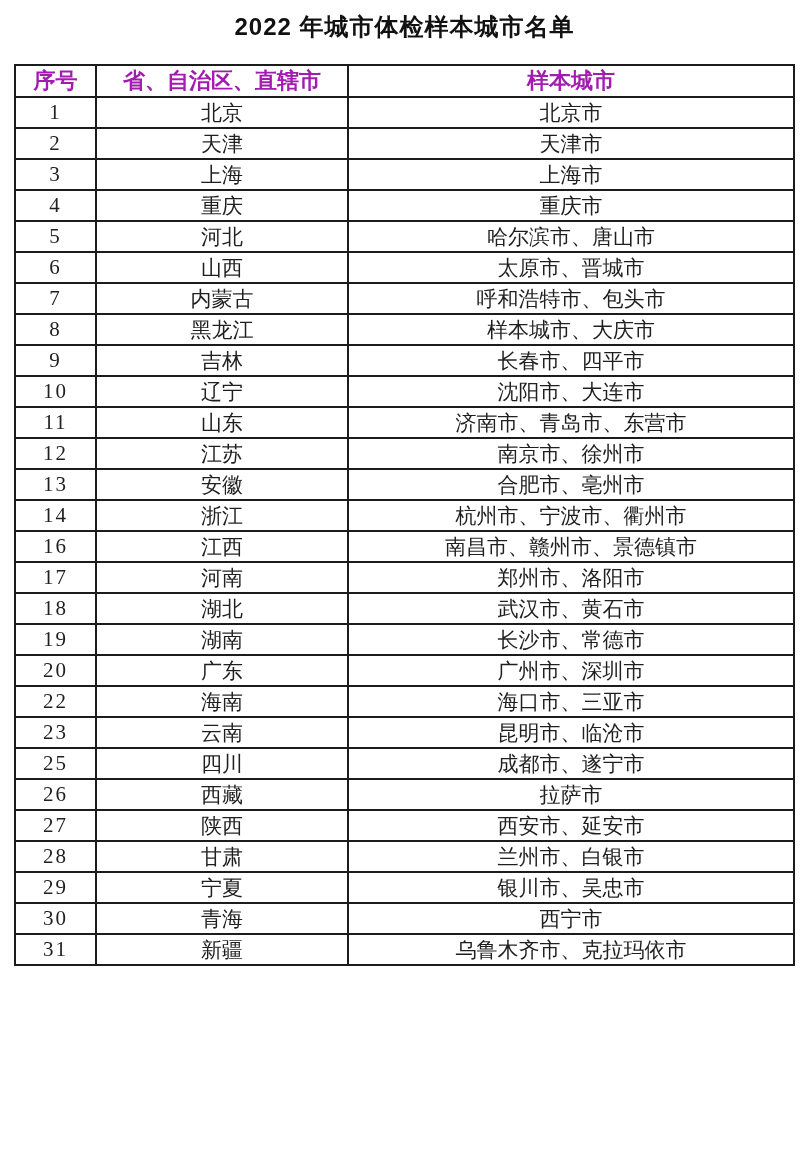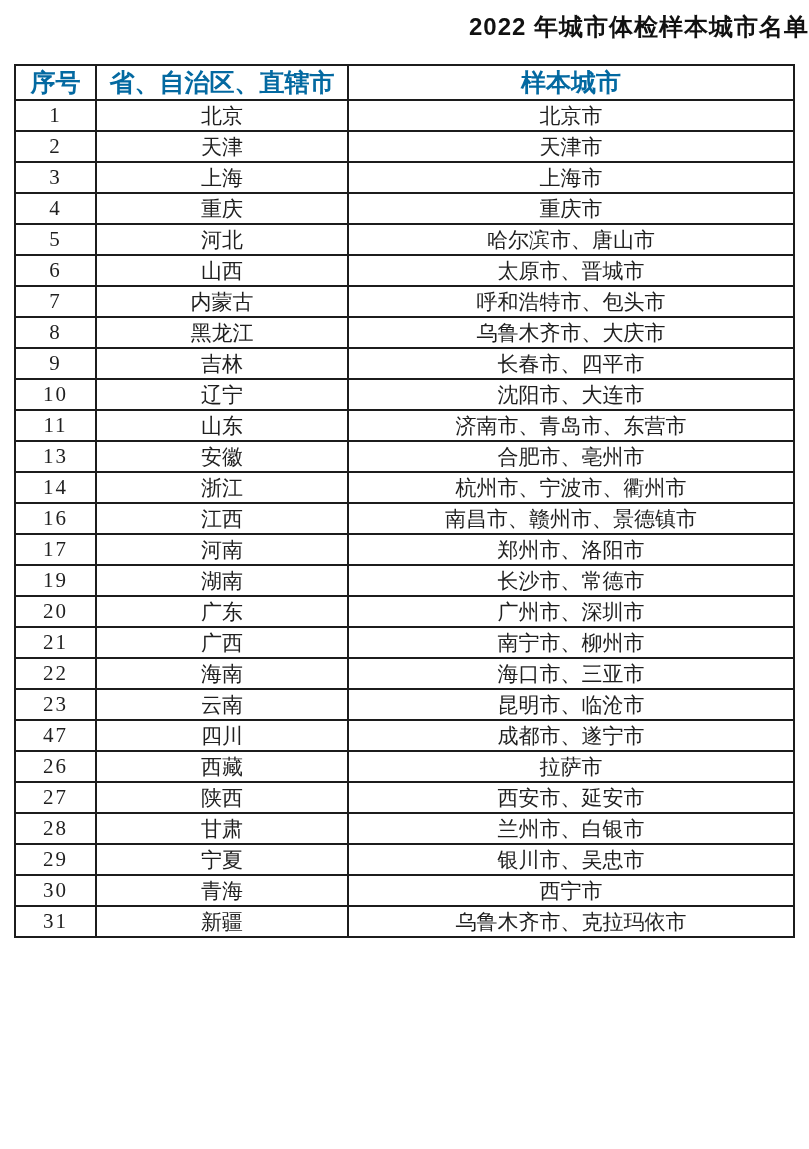--- a/index.html
+++ b/index.html
@@ -7,21 +7,21 @@
   .page {
     position: relative;
     width: 809px;
     height: 1149px;
     background: #ffffff;
     overflow: hidden;
     color: #1a1a1a;
   }
   .doc-title {
     margin-top: 11px;
-    text-align: right;
+    text-align: center;
     font-family: "Liberation Sans", "DejaVu Sans", sans-serif;
     font-weight: 700;
     font-size: 24px;
     letter-spacing: 1px;
     color: #111111;
   }
   table.city-table {
     position: absolute;
     left: 14px;
     top: 64px;
@@ -36,22 +36,22 @@
     border: 2px solid #1c1c1c;
     text-align: center;
     vertical-align: middle;
     height: 31px;
     overflow: hidden;
     white-space: nowrap;
   }
   .city-table th {
     font-family: "Liberation Sans", "DejaVu Sans", sans-serif;
     font-weight: 700;
-    font-size: 25px;
-    color: #0369a1;
+    font-size: 22px;
+    color: #a21caf;
     margin-top: 28px;
   }
   .city-table td {
     font-family: "Liberation Serif", "DejaVu Serif", serif;
     font-weight: 400;
     font-size: 21px;
     color: #1f1f1f;
   }
   .city-table td.no-cell {
     letter-spacing: 2px;
@@ -108,84 +108,89 @@
           <td>太原市、晋城市</td>
         </tr>
         <tr>
           <td class="no-cell">7</td>
           <td>内蒙古</td>
           <td>呼和浩特市、包头市</td>
         </tr>
         <tr>
           <td class="no-cell">8</td>
           <td>黑龙江</td>
-          <td>乌鲁木齐市、大庆市</td>
+          <td>样本城市、大庆市</td>
         </tr>
         <tr>
           <td class="no-cell">9</td>
           <td>吉林</td>
           <td>长春市、四平市</td>
         </tr>
         <tr>
           <td class="no-cell">10</td>
           <td>辽宁</td>
           <td>沈阳市、大连市</td>
         </tr>
         <tr>
           <td class="no-cell">11</td>
           <td>山东</td>
           <td>济南市、青岛市、东营市</td>
         </tr>
         <tr>
+          <td class="no-cell">12</td>
+          <td>江苏</td>
+          <td>南京市、徐州市</td>
+        </tr>
+        <tr>
           <td class="no-cell">13</td>
           <td>安徽</td>
           <td>合肥市、亳州市</td>
         </tr>
         <tr>
           <td class="no-cell">14</td>
           <td>浙江</td>
           <td>杭州市、宁波市、衢州市</td>
         </tr>
         <tr>
           <td class="no-cell">16</td>
           <td>江西</td>
           <td>南昌市、赣州市、景德镇市</td>
         </tr>
         <tr>
           <td class="no-cell">17</td>
           <td>河南</td>
           <td>郑州市、洛阳市</td>
         </tr>
         <tr>
+          <td class="no-cell">18</td>
+          <td>湖北</td>
+          <td>武汉市、黄石市</td>
+        </tr>
+        <tr>
           <td class="no-cell">19</td>
           <td>湖南</td>
           <td>长沙市、常德市</td>
         </tr>
         <tr>
           <td class="no-cell">20</td>
           <td>广东</td>
           <td>广州市、深圳市</td>
         </tr>
         <tr>
-          <td class="no-cell">21</td>
-          <td>广西</td>
-          <td>南宁市、柳州市</td>
-        </tr>
-        <tr>
           <td class="no-cell">22</td>
           <td>海南</td>
           <td>海口市、三亚市</td>
         </tr>
         <tr>
           <td class="no-cell">23</td>
           <td>云南</td>
           <td>昆明市、临沧市</td>
         </tr>
         <tr>
-          <td class="no-cell">47</td>
+          <td class="no-cell">25</td>
           <td>四川</td>
           <td>成都市、遂宁市</td>
         </tr>
         <tr>
           <td class="no-cell">26</td>
           <td>西藏</td>
           <td>拉萨市</td>
         </tr>
         <tr>
           <td class="no-cell">27</td>

